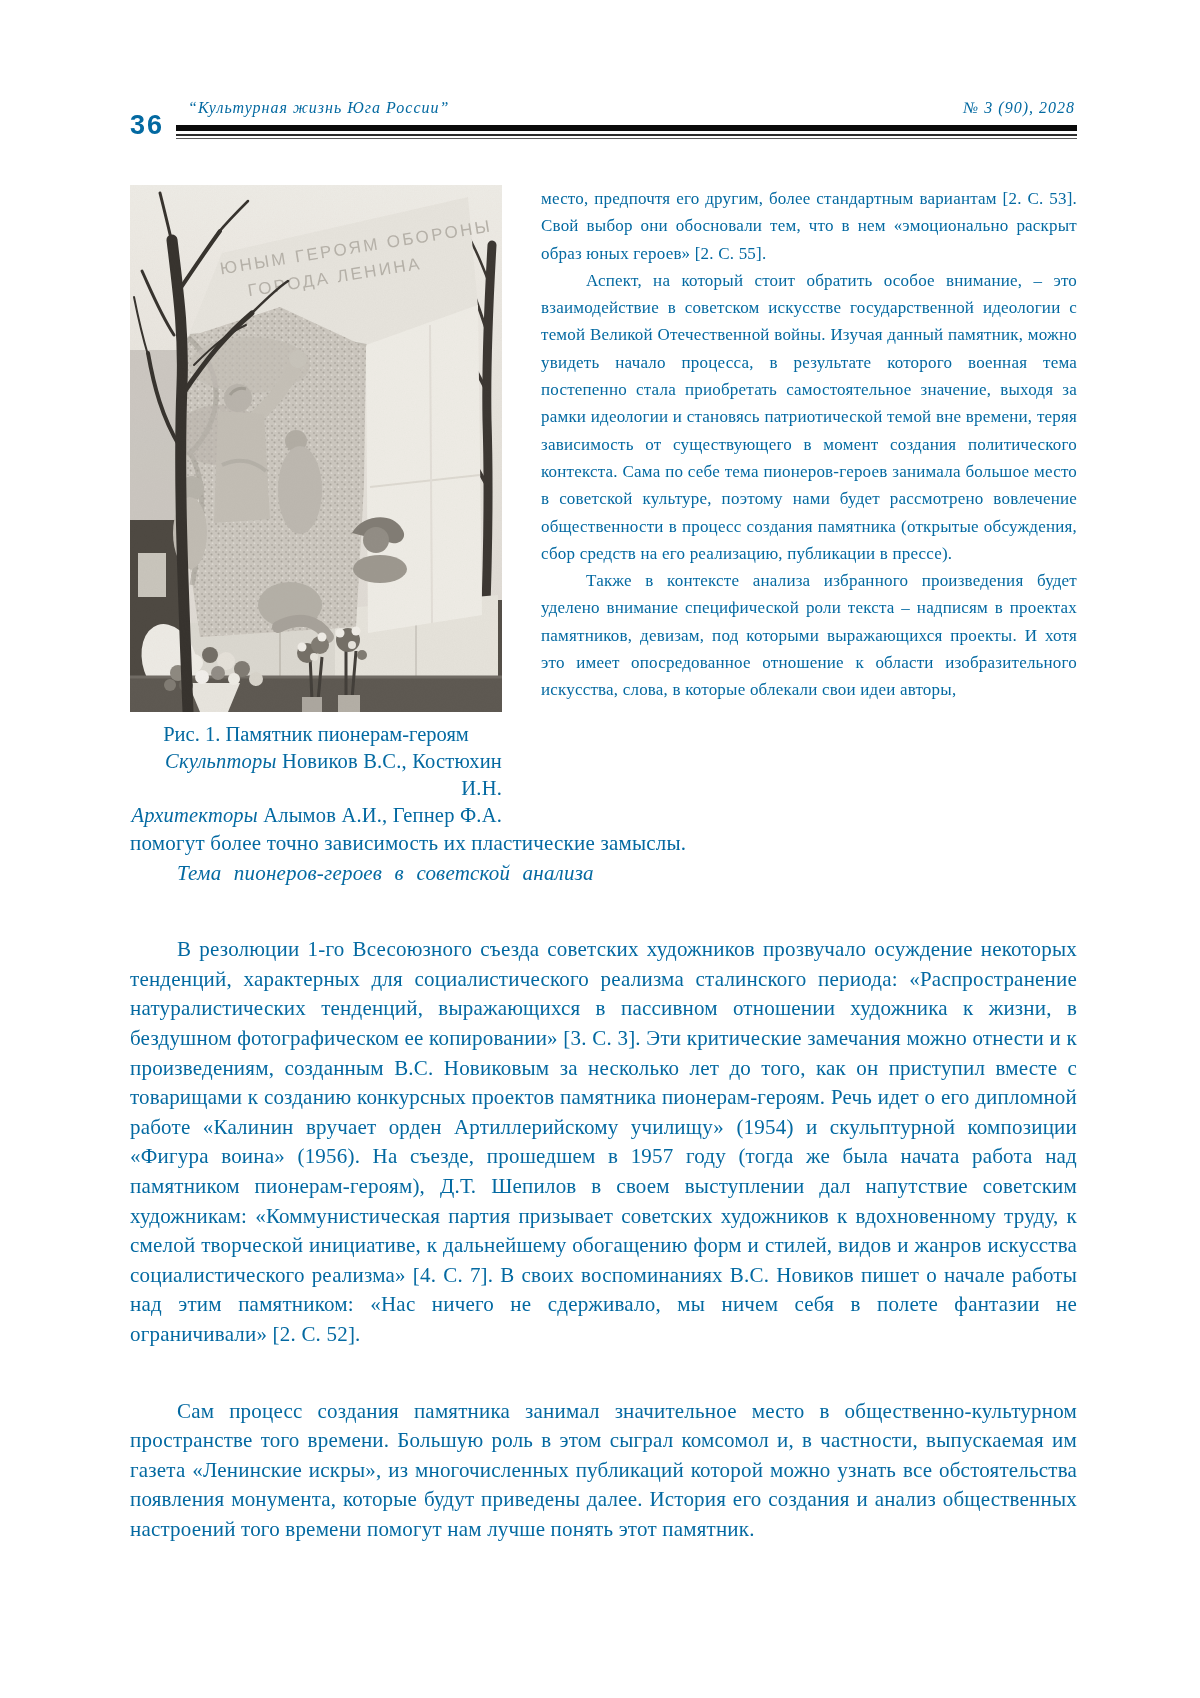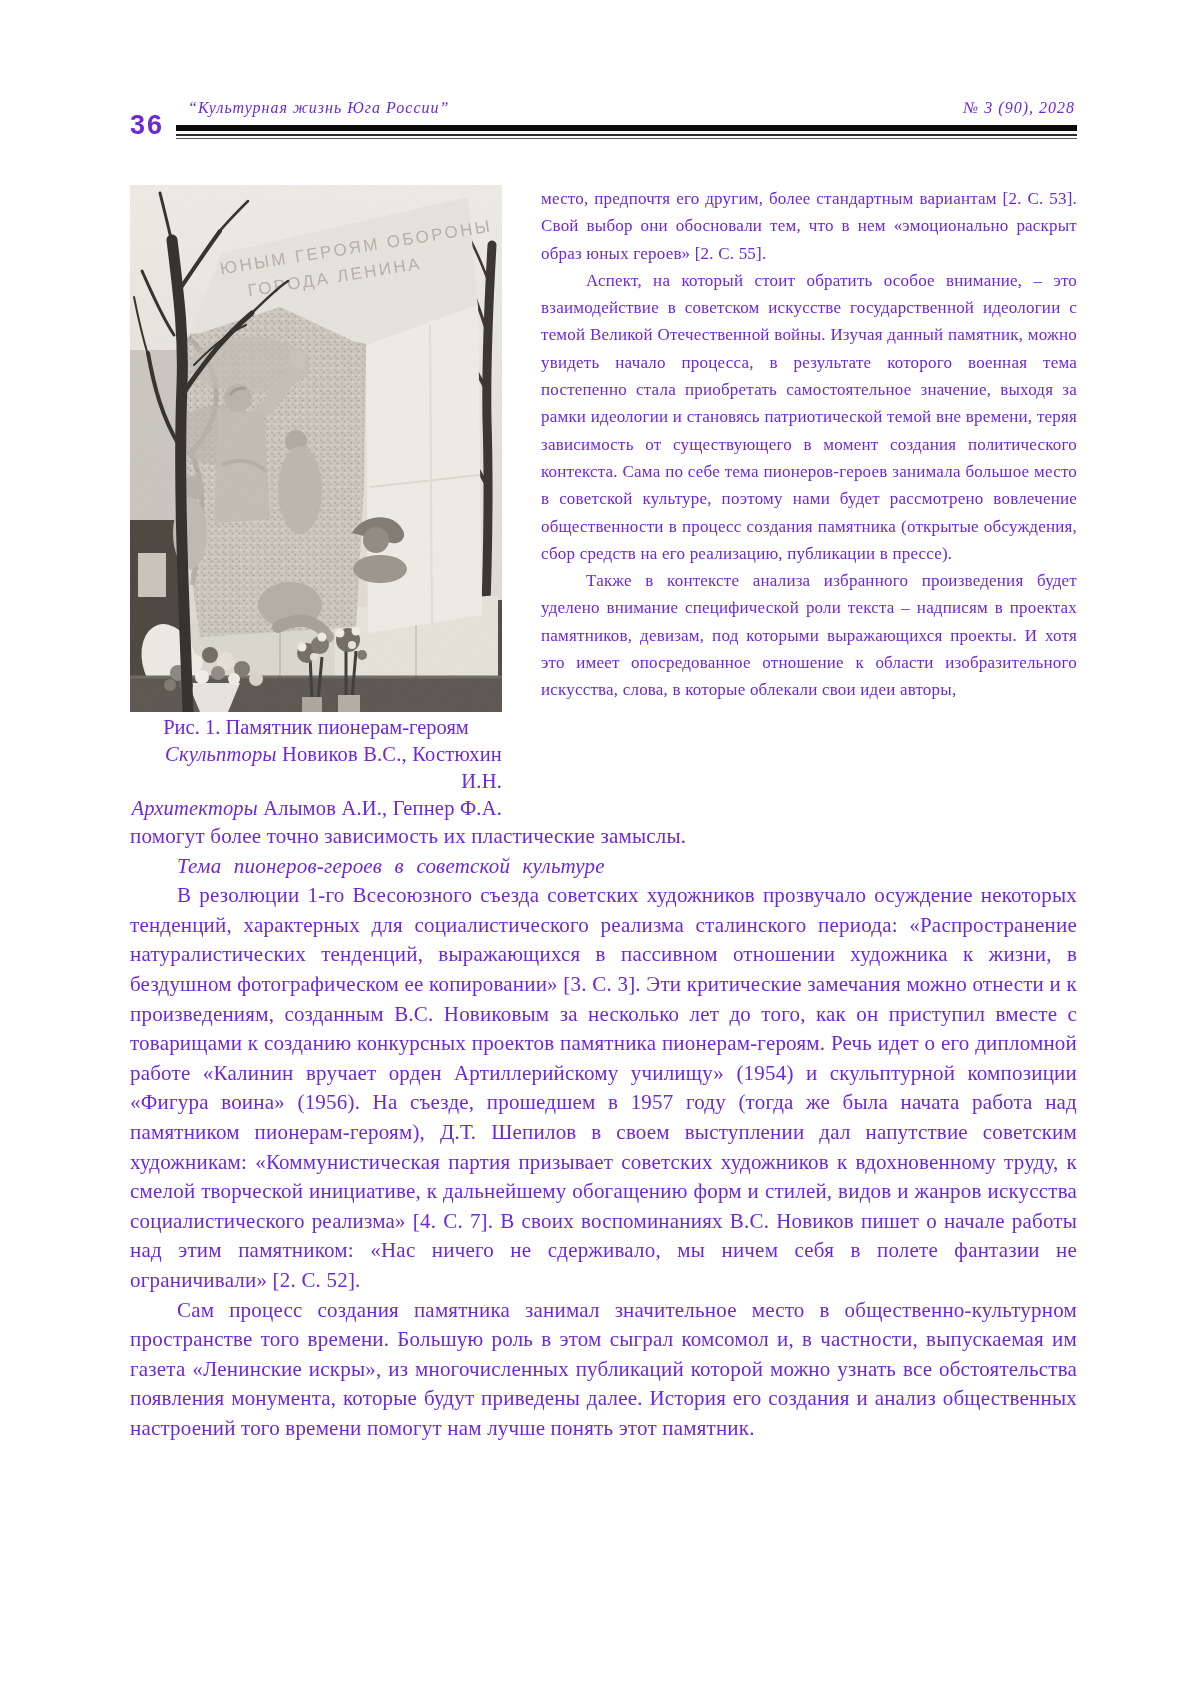--- a/index.html
+++ b/index.html
@@ -1,21 +1,21 @@
 <!DOCTYPE html>
 <html lang="ru"><head>
 <meta charset="utf-8">
 <style>
   html,body{margin:0;padding:0;background:#ffffff;}
   .page{
     position:relative;
     width:1200px;height:1698px;
     margin:0 auto;
     background:#ffffff;
-    color:#6d28d9;
+    color:#0369a1;
     font-family:"Liberation Serif","DejaVu Serif",serif;
     overflow:hidden;
     box-sizing:border-box;
   }
   
   .header{
     position:absolute;top:95px;left:130px;right:123px;
     display:flex;align-items:flex-start;
   }
   .pagenum{
@@ -38,39 +38,39 @@
   
   .article{
     position:absolute;top:185px;left:130px;right:123px;
     font-size:21px;
   }
   .two-col{display:flex;gap:39px;}
   .figure{flex:0 0 372px;width:372px;margin:0;}
   .photo{width:372px;height:527px;line-height:0;}
   .photo svg{display:block;}
   .figcaption{
-    margin-top:2px;font-size:20.5px;line-height:27px;
+    margin-top:9px;font-size:20.5px;line-height:27px;
     font-style:normal;
   }
   .cap-center{text-align:center;}
   .cap-left{text-align:right;letter-spacing:0.2px;}
   .it{font-style:italic;}
   .col-text{flex:1;min-width:0;}
   .col-text p{
     margin:0;text-align:justify;
     font-size:17px;line-height:27.3px;
     letter-spacing:0.2px;
   }
   .col-text p.indent{text-indent:45px;}
   .fullwide p{
     margin:0;text-align:justify;
     font-size:21px;line-height:29.6px;
     letter-spacing:0.2px;
   }
-  .fullwide p.indent{text-indent:47px;}
+  .fullwide p.indent{text-indent:47px;margin-top:47px;}
   .fullwide p.noindent{text-indent:0;}
   .section-heading{
     font-style:italic;
     text-indent:47px !important;
     word-spacing:7px;
     text-align:left !important;
   }
   .cont-line{text-align:left !important;}
 </style>
 </head>
@@ -242,19 +242,19 @@
 
       <div class="col-text">
         <p>место, предпочтя его другим, более стандартным вариантам [2. С. 53]. Свой выбор они обосновали тем, что в нем «эмоционально раскрыт образ юных героев» [2. С. 55].</p>
         <p class="indent">Аспект, на который стоит обратить особое внимание, – это взаимодействие в советском искусстве государственной идеологии с темой Великой Отечественной войны. Изучая данный памятник, можно увидеть начало процесса, в результате которого военная тема постепенно стала приобретать самостоятельное значение, выходя за рамки идеологии и становясь патриотической темой вне времени, теряя зависимость от существующего в момент создания политического контекста. Сама по себе тема пионеров-героев занимала большое место в советской культуре, поэтому нами будет рассмотрено вовлечение общественности в процесс создания памятника (открытые обсуждения, сбор средств на его реализацию, публикации в прессе).</p>
         <p class="indent">Также в контексте анализа избранного произведения будет уделено внимание специфической роли текста – надписям в проектах памятников, девизам, под которыми выражающихся проекты. И хотя это имеет опосредованное отношение к области изобразительного искусства, слова, в которые облекали свои идеи авторы,</p>
       </div>
     </div>
 
     <div class="fullwide">
       <p class="noindent cont-line">помогут более точно зависимость их пластические замыслы.</p>
-      <p class="section-heading">Тема пионеров-героев в советской культуре</p>
+      <p class="section-heading">Тема пионеров-героев в советской анализа</p>
       <p class="indent">В резолюции 1-го Всесоюзного съезда советских художников прозвучало осуждение некоторых тенденций, характерных для социалистического реализма сталинского периода: «Распространение натуралистических тенденций, выражающихся в пассивном отношении художника к жизни, в бездушном фотографическом ее копировании» [3. С. 3]. Эти критические замечания можно отнести и к произведениям, созданным В.С. Новиковым за несколько лет до того, как он приступил вместе с товарищами к созданию конкурсных проектов памятника пионерам-героям. Речь идет о его дипломной работе «Калинин вручает орден Артиллерийскому училищу» (1954) и скульптурной композиции «Фигура воина» (1956). На съезде, прошедшем в 1957 году (тогда же была начата работа над памятником пионерам-героям), Д.Т. Шепилов в своем выступлении дал напутствие советским художникам: «Коммунистическая партия призывает советских художников к вдохновенному труду, к смелой творческой инициативе, к дальнейшему обогащению форм и стилей, видов и жанров искусства социалистического реализма» [4. С. 7]. В своих воспоминаниях В.С. Новиков пишет о начале работы над этим памятником: «Нас ничего не сдерживало, мы ничем себя в полете фантазии не ограничивали» [2. С. 52].</p>
       <p class="indent">Сам процесс создания памятника занимал значительное место в общественно-культурном пространстве того времени. Большую роль в этом сыграл комсомол и, в частности, выпускаемая им газета «Ленинские искры», из многочисленных публикаций которой можно узнать все обстоятельства появления монумента, которые будут приведены далее. История его создания и анализ общественных настроений того времени помогут нам лучше понять этот памятник.</p>
     </div>
 
   </main>
 </div>
 
 </body></html>

